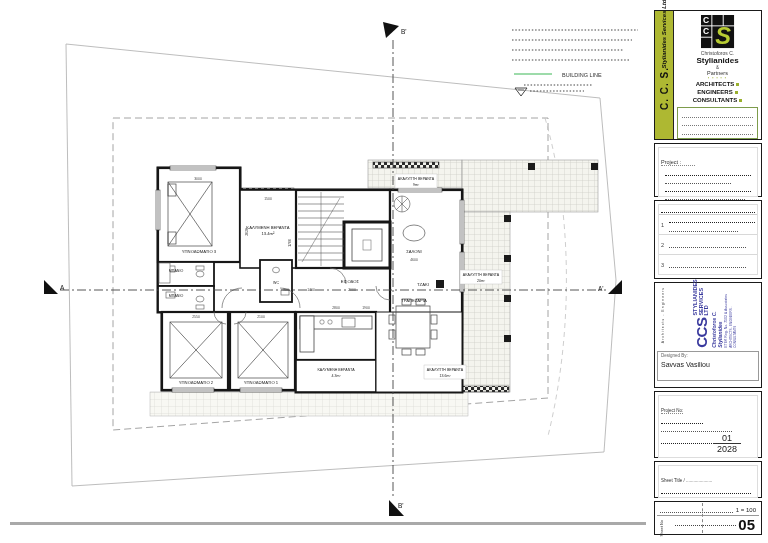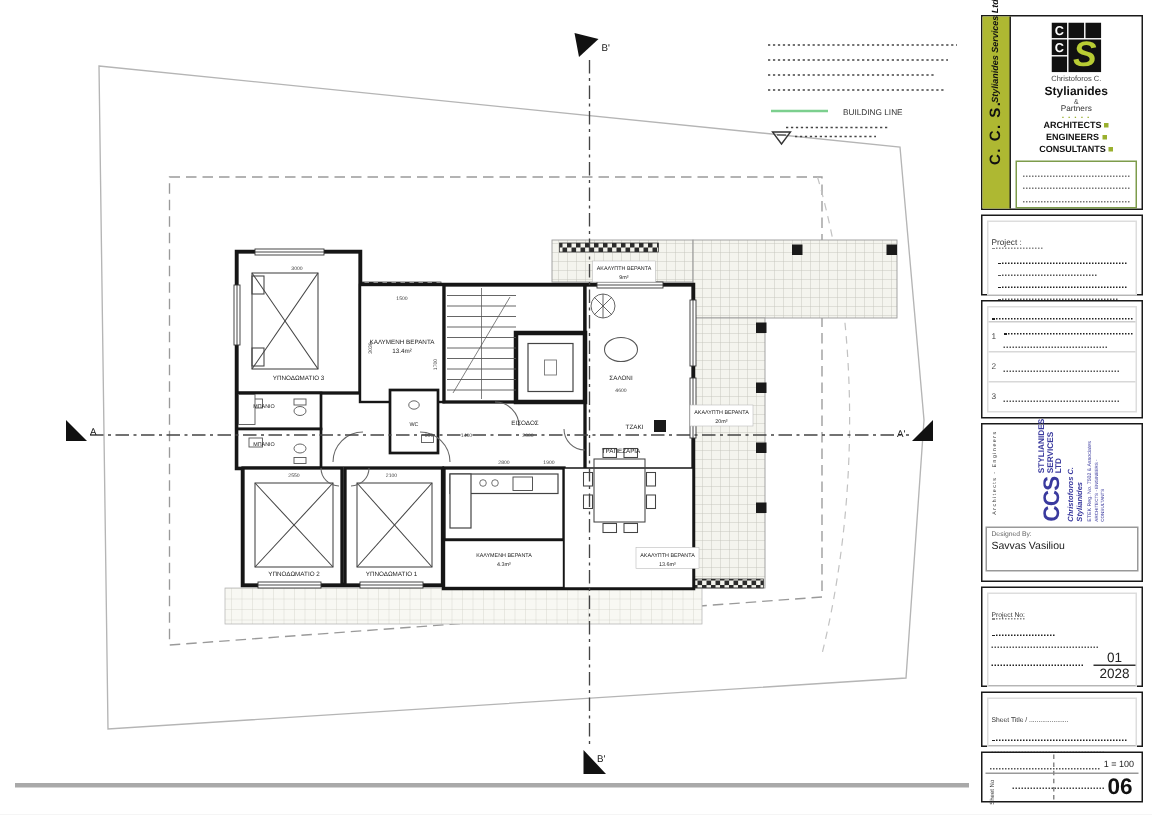--- a/index.html
+++ b/index.html
@@ -60,21 +60,21 @@
   .st2{font-size:5px;font-weight:bold;font-style:italic;margin-top:1px;}
   .st3{font-size:3.5px;margin-top:1px;}
   .st4{font-size:3px;margin-top:1px;}
   .desby{border:1px solid #999;margin-top:2px;padding:1px 3px;height:26px;}
   .desby .lbl{font-size:4.5px;color:#666;}
   .desby .val{font-size:7px;color:#222;margin-top:3px;}
 
   
   .pno-box{top:391px;height:67px;padding:3px;position:absolute;}
   .pno-inner{border:1px solid #ddd;height:57px;padding:2px;position:relative;}
-  .frac{position:absolute;right:0;bottom:3px;width:28px;text-align:center;}
+  .frac{position:absolute;right:16px;bottom:3px;width:28px;text-align:center;}
   .frac .n{font-size:9px;color:#222;border-bottom:1px solid #333;}
   .frac .y{font-size:9px;color:#222;}
 
   
   .stitle-box{top:461px;height:37px;padding:3px;}
   .stitle-inner{border:1px solid #ddd;height:27px;padding:2px;}
 
   
   .scale-box{top:501px;height:34px;padding:2px;}
   .scale-row{display:flex;align-items:center;height:11px;border-bottom:1px solid #999;}
@@ -462,19 +462,19 @@
     </div>
 
     <div class="tbox scale-box">
       <div class="scale-row">
         <div class="dl" style="margin:0 3px;flex:1;"></div>
         <span class="scale-val">1 = 100</span>
       </div>
       <div class="sno-row">
         <span class="sno-lbl">Sheet No</span>
         <div class="sno-dl"></div>
-        <span class="sno-val">06</span>
+        <span class="sno-val">05</span>
         <div class="foldv"></div>
       </div>
     </div>
 
   </div>
 </div>
 
 </body></html>

